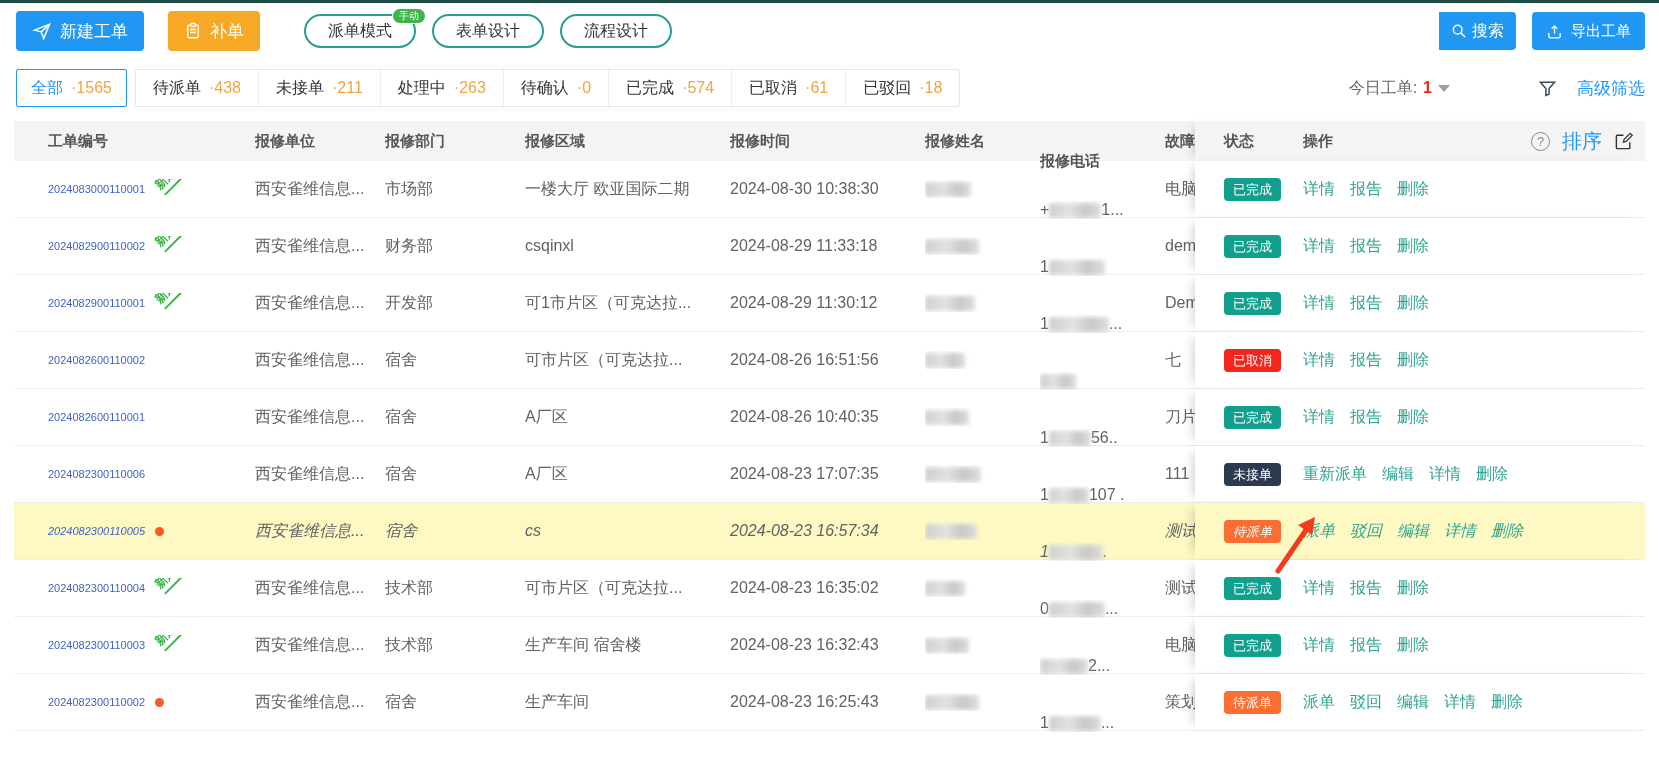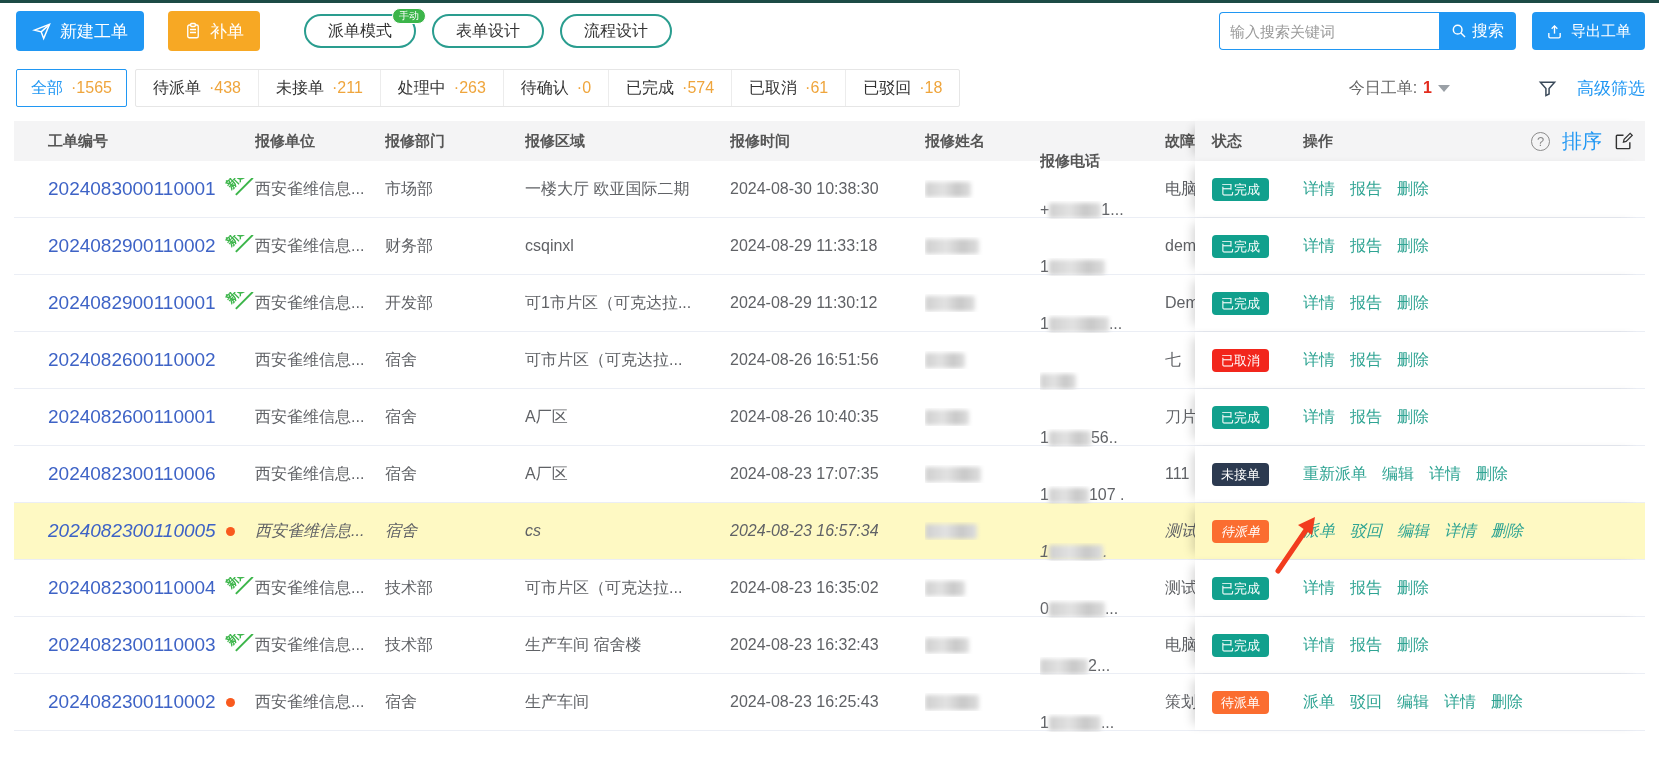--- a/index.html
+++ b/index.html
@@ -84,23 +84,23 @@
   .c-dept  { width:140px; }
   .c-area  { width:205px; }
   .c-time  { width:195px; }
   .c-name  { width:115px; }
   .c-phone { width:125px;margin-top:41px; }
   .c-fault { flex:1 1 auto; min-width:0; }
   .fixedcols {
     flex:none; width:450px; height:100%; display:flex; align-items:center;
     background:inherit; box-shadow:-8px 0 10px -6px rgba(0,0,0,0.18);
   }
-  .c-status { width:108px; padding-left:17px; }
+  .c-status { width:108px; padding-left:29px; }
   .c-actions { flex:1; display:flex; align-items:center; gap:15px; overflow:hidden; }
-  .id-link { color:#3e63c6; text-decoration:none; font-size:19px; cursor:pointer; }
+  .id-link { color:#3e63c6; text-decoration:none; font-size:11px; cursor:pointer; }
   .stamp {
     display:inline-block; transform:rotate(-45deg); color:#3cb54a; font-size:12px; font-weight:700;
     margin-left:10px; position:relative; top:-9px; border-bottom:2px solid #3cb54a; padding-bottom:1px;
   }
   .odot { width:9px; height:9px; border-radius:50%; background:#f95a1e; margin-left:10px; flex:none; }
   .blurblk {
     display:inline-block; height:15px; border-radius:2px; vertical-align:middle;
     background:linear-gradient(90deg,#cfcfcf,#e2e2e2 40%,#c8c8c8 70%,#dedede); filter:blur(2px);
   }
   .badge {
@@ -151,21 +151,20 @@
       <span class="mini-badge">手动</span>
     </div>
     <div class="pill">
       <span>表单设计</span>
     </div>
     <div class="pill">
       <span>流程设计</span>
     </div>
   </div>
   <div class="search-area">
-    <input class="search-input" type="text" placeholder="输入搜索关键词" style="">
     <button class="btn-search">
       <span class="icon">
         <svg width="16" height="16" viewBox="0 0 24 24" fill="none" stroke="#fff" stroke-width="2.2">
             <circle cx="10" cy="10" r="6.5"></circle>
             <path d="M15 15 L21 21"></path>
           </svg>
       </span>
       <span>搜索</span>
     </button>
     <button class="btn-export">

